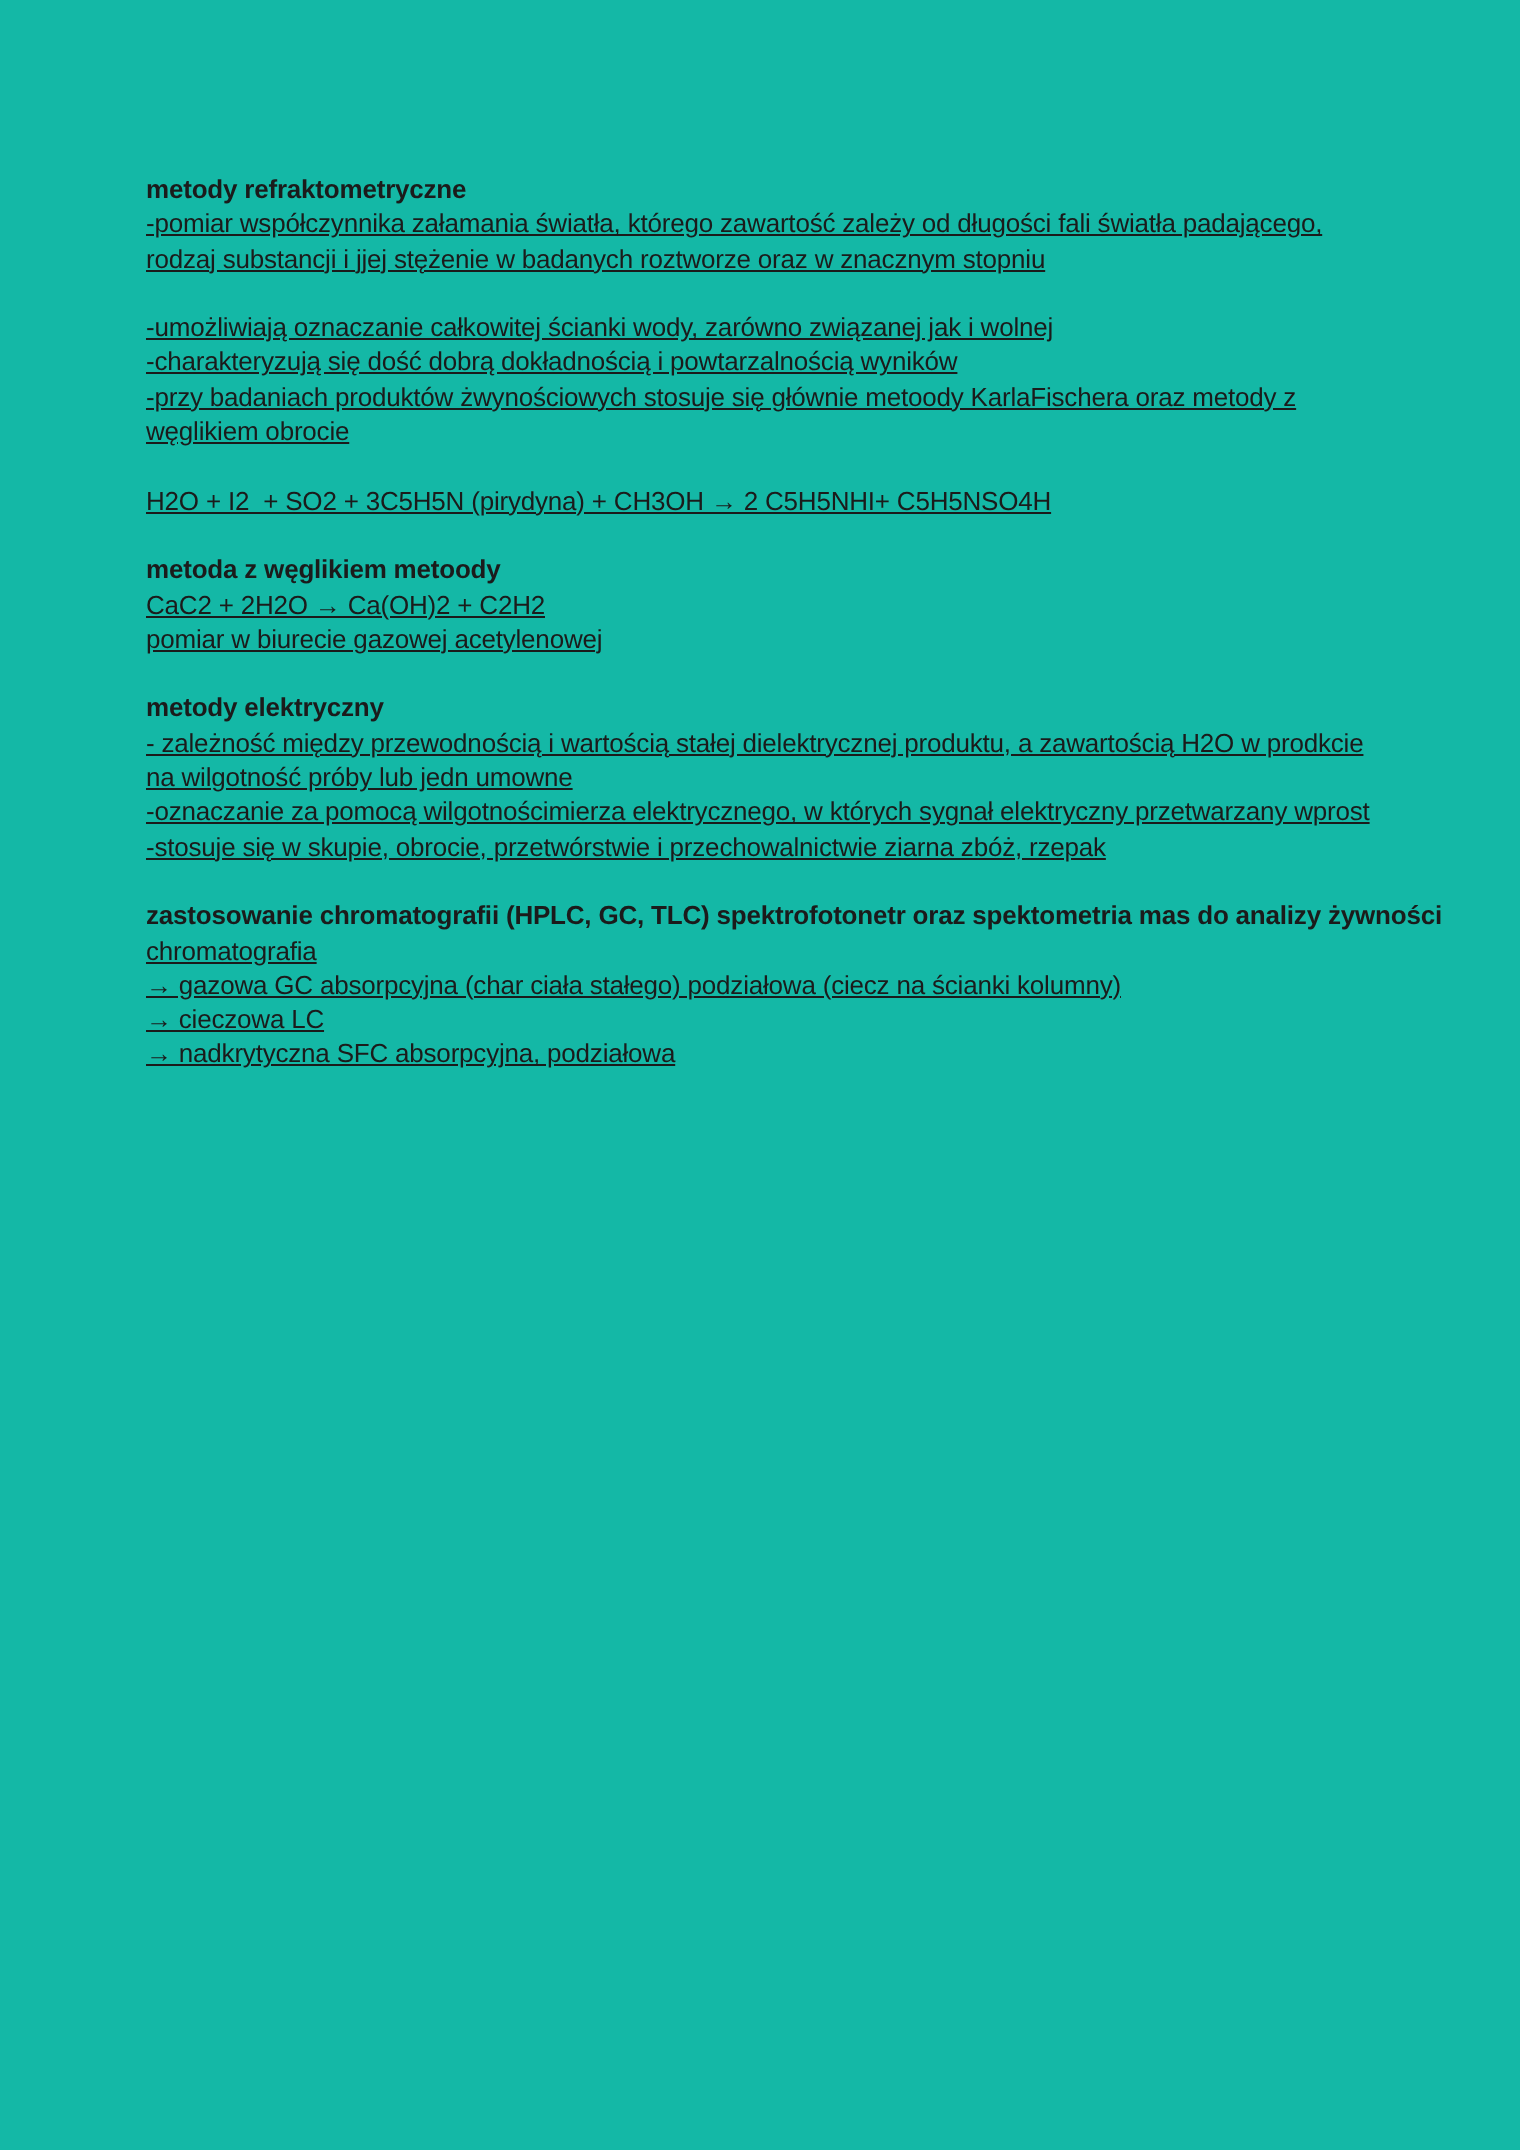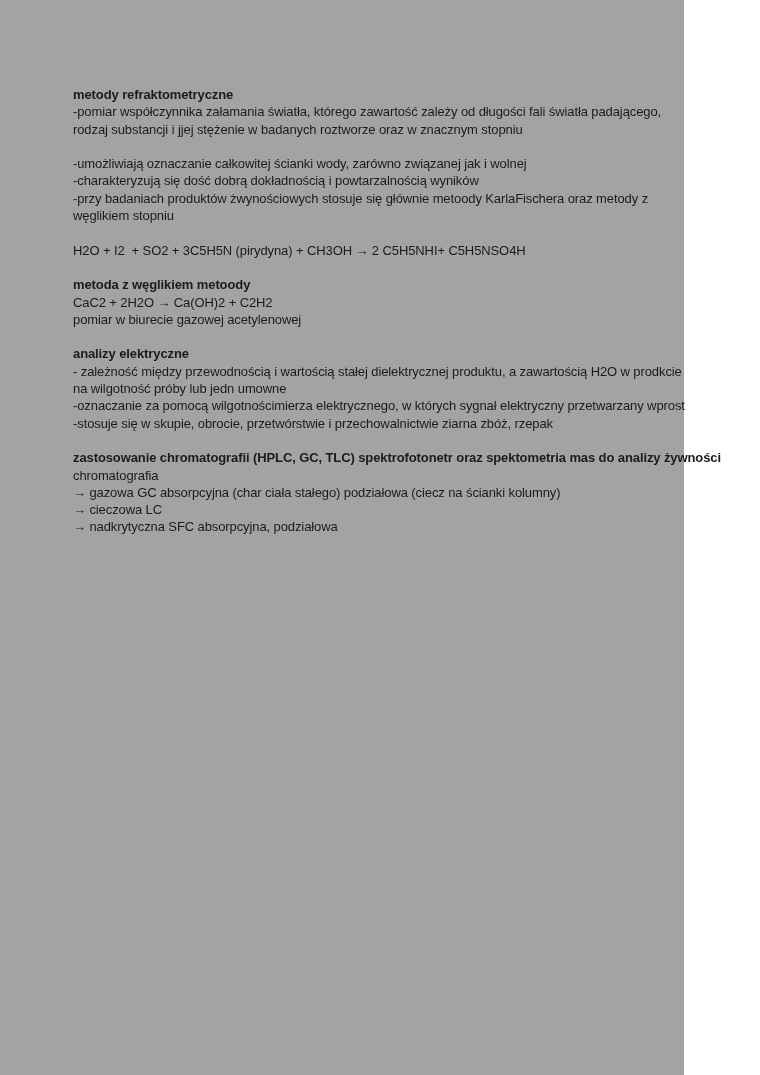--- a/index.html
+++ b/index.html
@@ -7,73 +7,74 @@
     padding: 0;
   }
   body {
     width: 760px;
     height: 1075px;
     background: #ffffff;
     overflow: hidden;
   }
   .page {
     box-sizing: border-box;
-    width: 684px;
+    width: 760px;
     height: 1075px;
     padding: 86px 60px 0 73px;
-    background: #a3a3a3;
+    background: #14b8a6;
     font-family: "Liberation Sans", sans-serif;
     font-size: 13px;
     line-height: 17.3px;
     color: #1b1b1b;
     letter-spacing: -0.1px;
   }
   .section {
     margin: 0 0 17.3px 0;
   }
   .heading {
     font-weight: bold;
     white-space: pre;
   }
   .line {
     white-space: pre;
+    text-decoration: underline;
   }
   .underline {
   }
 </style>
 </head>
 <body>
 
 <div class="page">
 
   <section class="section">
     <div class="heading">metody refraktometryczne</div>
     <div class="line">-pomiar współczynnika załamania światła, którego zawartość zależy od długości fali światła padającego,</div>
     <div class="line">rodzaj substancji i jjej stężenie w badanych roztworze oraz w znacznym stopniu</div>
   </section>
 
   <section class="section">
     <div class="line">-umożliwiają oznaczanie całkowitej ścianki wody, zarówno związanej jak i wolnej</div>
     <div class="line">-charakteryzują się dość dobrą dokładnością i powtarzalnością wyników</div>
     <div class="line">-przy badaniach produktów żwynościowych stosuje się głównie metoody KarlaFischera oraz metody z</div>
-    <div class="line">węglikiem stopniu</div>
+    <div class="line">węglikiem obrocie</div>
   </section>
 
   <section class="section">
     <div class="line">H2O + I2  + SO2 + 3C5H5N (pirydyna) + CH3OH → 2 C5H5NHI+ C5H5NSO4H</div>
   </section>
 
   <section class="section">
     <div class="heading">metoda z węglikiem metoody</div>
     <div class="line">CaC2 + 2H2O → Ca(OH)2 + C2H2</div>
     <div class="line">pomiar w biurecie gazowej acetylenowej</div>
   </section>
 
   <section class="section">
-    <div class="heading">analizy elektryczne</div>
+    <div class="heading">metody elektryczny</div>
     <div class="line">- zależność między przewodnością i wartością stałej dielektrycznej produktu, a zawartością H2O w prodkcie</div>
     <div class="line">na wilgotność próby lub jedn umowne</div>
     <div class="line">-oznaczanie za pomocą wilgotnościmierza elektrycznego, w których sygnał elektryczny przetwarzany wprost</div>
     <div class="line">-stosuje się w skupie, obrocie, przetwórstwie i przechowalnictwie ziarna zbóż, rzepak</div>
   </section>
 
   <section class="section">
     <div class="heading">zastosowanie chromatografii (HPLC, GC, TLC) spektrofotonetr oraz spektometria mas do analizy żywności</div>
     <div class="line underline">chromatografia</div>
     <div class="line">→ gazowa GC absorpcyjna (char ciała stałego) podziałowa (ciecz na ścianki kolumny)</div>

